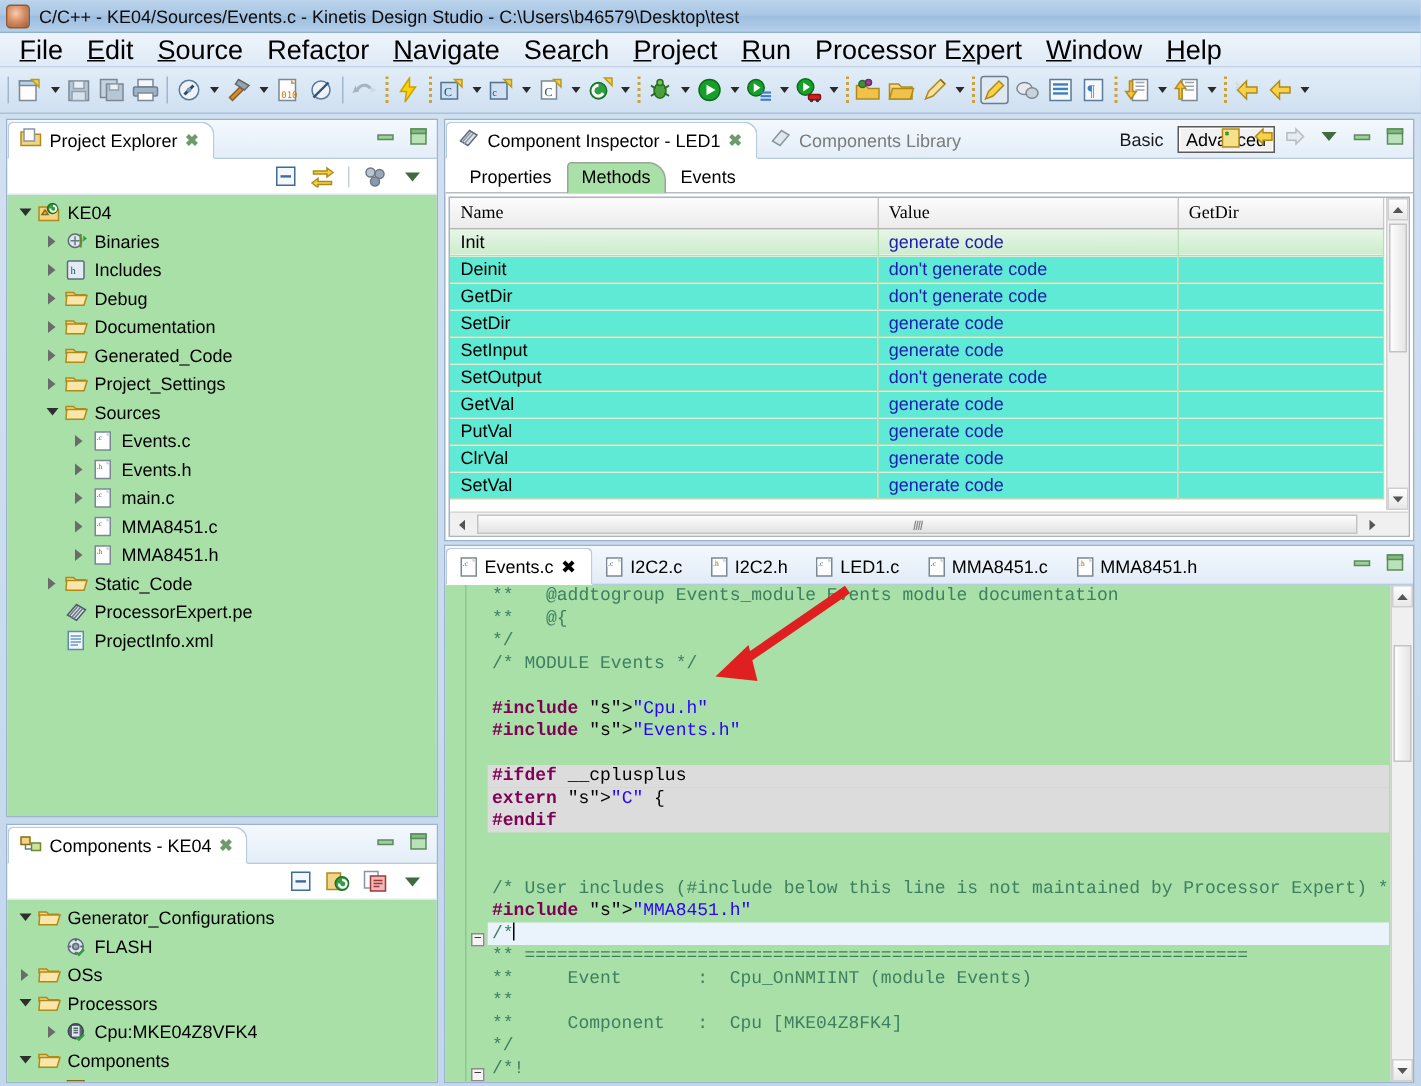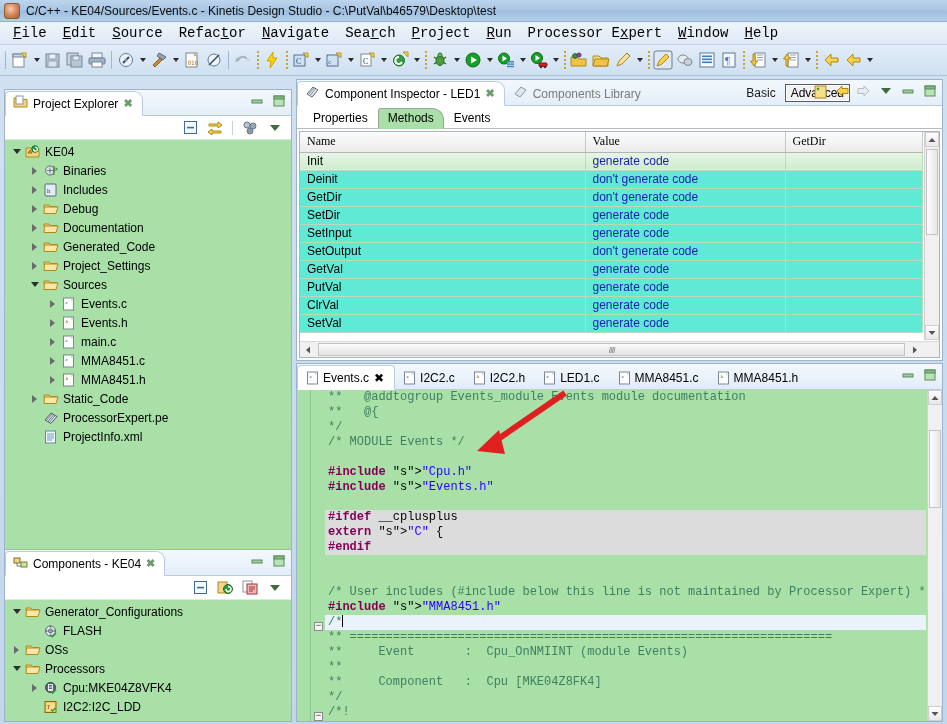--- a/index.html
+++ b/index.html
@@ -19,21 +19,21 @@
     display:flex; align-items:center; padding-left:4px; border-bottom:1px solid #8fb0d2; }
   .title-icon { width:16px; height:16px; border-radius:3px;
     background:radial-gradient(circle at 40% 35%, #f6cdb3 0%, #d98e63 45%, #9c5a32 100%);
     border:1px solid #8d5a36; margin-right:6px; flex:none;
     box-shadow:inset 0 0 2px #fff2; }
   .title-text { font-size:12px; color:#0b0b0b; white-space:nowrap; }
 
   
   .menubar { height:23px; background:linear-gradient(180deg,#eef4fb 0%,#dfeaf6 100%);
     display:flex; align-items:center; padding-left:5px; border-bottom:1px solid #c0d2e6; }
-  .menu-item { padding:2px 8px; font-size:14px; white-space:nowrap; cursor:default;font-family:Liberation Mono, monospace;}
+  .menu-item { padding:2px 8px; font-size:18px; white-space:nowrap; cursor:default;}
   .menu-item u { text-decoration:underline; }
 
   
   .toolbar { height:31px; background:linear-gradient(180deg,#e2edf8 0%,#cfe0f1 100%);
     display:flex; align-items:center; padding:0 2px; border-bottom:1px solid #a8c2dc;
     overflow:hidden; }
   .tb { width:22px; height:22px; display:inline-flex; align-items:center; justify-content:center;
         flex:none; }
   .tb svg { display:block; }
   .tb-arrow { width:11px; height:22px; display:inline-flex; align-items:center; justify-content:center; flex:none; }
@@ -140,21 +140,21 @@
 
   .arrow-ann { position:absolute; pointer-events:none; }
 </style>
 </head>
 <body>
 
 <div id="app">
 
   <div class="titlebar">
     <div class="title-icon"></div>
-    <div class="title-text">C/C++ - KE04/Sources/Events.c - Kinetis Design Studio - C:\PutVal\b46579\Desktop\test</div>
+    <div class="title-text">C/C++ - KE04/Sources/Events.c - Kinetis Design Studio - C:\Users\b46579\Desktop\test</div>
   </div>
 
   <div class="menubar">
     <div class="menu-item"><u>F</u>ile</div>
     <div class="menu-item"><u>E</u>dit</div>
     <div class="menu-item"><u>S</u>ource</div>
     <div class="menu-item">Refac<u>t</u>or</div>
     <div class="menu-item"><u>N</u>avigate</div>
     <div class="menu-item">Sea<u>r</u>ch</div>
     <div class="menu-item"><u>P</u>roject</div>
@@ -432,21 +432,21 @@
           <path d="M9 3 L3 9 L9 15 V11 H16 V7 H9 Z" fill="#f5d24a" stroke="#b08a18"></path>
         </svg>
       </div>
     <div class="tb-arrow">
         <i></i>
       </div>
   </div>
 
   <div class="workbench">
 
-    <div class="view" style="left:4px; top:12px; width:288px; height:466px; display:flex; flex-direction:column;">
+    <div class="view" style="left:4px; top:2px; width:288px; height:466px; display:flex; flex-direction:column;">
       <div class="view-tabrow">
         <div class="vtab">
           <span>
             <svg width="15" height="14" viewBox="0 0 15 14">
                 <path d="M1 3 h5 l1.5 1.5 H14 V12 H1 Z" fill="#f2d488" stroke="#b08a18"></path>
                 <rect x="3" y="1" width="7" height="8" fill="#fdfdfd" stroke="#8a96a2"></rect>
               </svg>
           </span>
           <span>Project Explorer</span>
           <span class="close">✖</span>
@@ -808,20 +808,32 @@
               </span>
               <span class="ticon">
                 <svg width="16" height="14" viewBox="0 0 16 14">
                   <circle cx="7.5" cy="6.5" r="5" fill="#5a6672" stroke="#3a444e"></circle>
                   <path d="M5 3 h5 v7 h-5z" fill="#dfe6ec"></path>
                   <path d="M6 4.5 h3 M6 6 h3 M6 7.5 h3" stroke="#5a6672"></path>
                   <path d="M8 10.5 l1.6 1.6 L13 8.8" stroke="#2f9e3f" stroke-width="1.6" fill="none"></path>
                 </svg>
               </span>
               <span>Cpu:MKE04Z8VFK4</span>
+            </div>
+            <div class="trow" style="padding-left:6px">
+              <span class="twist open">
+                <i></i>
+              </span>
+              <span class="ticon">
+                <svg width="16" height="14" viewBox="0 0 16 14">
+                  <path d="M1 3 h5 l1.5 1.5 H14 v1 H1 Z" fill="#f2d488" stroke="#b08a18"></path>
+                  <path d="M1.5 5 H15 l-2 6.5 H1 Z" fill="#fae6a8" stroke="#b08a18"></path>
+                </svg>
+              </span>
+              <span>Components</span>
             </div>
             <div class="trow" style="padding-left:24px">
               <span class="twist closed"></span>
               <span class="ticon">
                 <svg width="16" height="14" viewBox="0 0 16 14">
                   <rect x="2" y="1.5" width="11" height="11" fill="#f5c542" stroke="#8a6a10"></rect>
                   <rect x="3.2" y="2.8" width="8.5" height="8.5" fill="#f7e08a"></rect>
                   <text x="3.6" y="9" font-size="6" fill="#8a2020" font-family="serif">T</text>
                   <path d="M8 9.5 l1.5 1.5 L12.5 8" stroke="#2f9e3f" stroke-width="1.5" fill="none"></path>
                 </svg>

